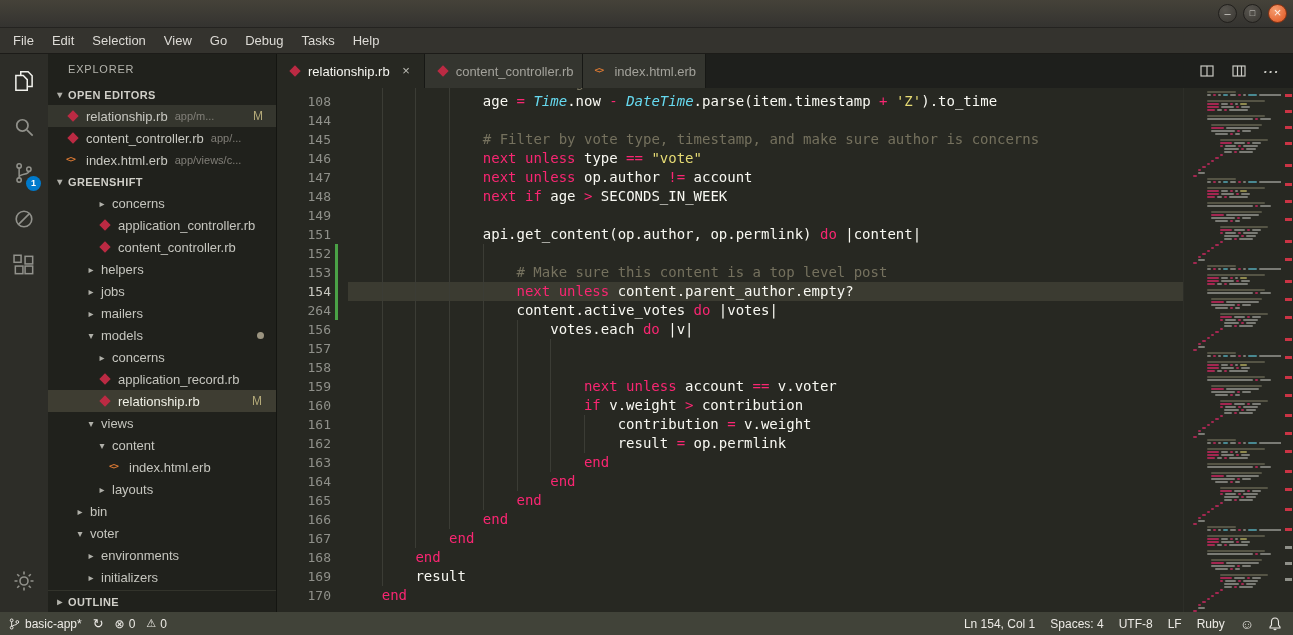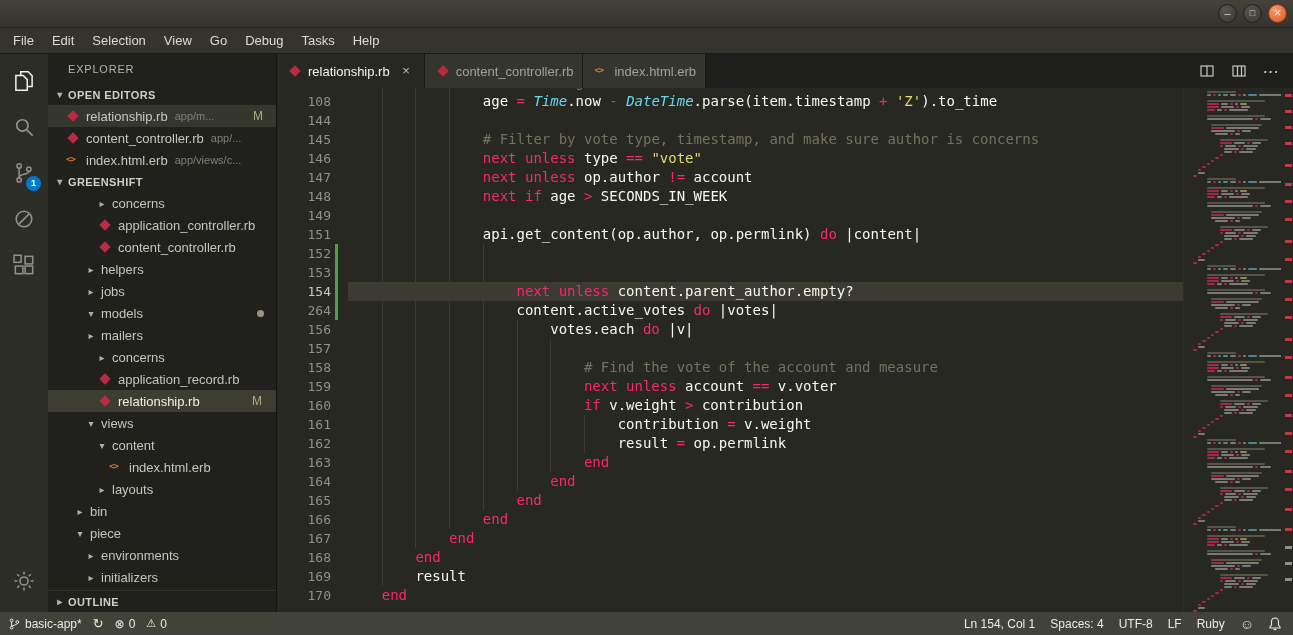--- a/index.html
+++ b/index.html
@@ -226,27 +226,27 @@
           </div>
           <div class="tree-item" style="padding-left: 35px;">
             <i class="chev right"></i>
             <span class="tree-name">helpers</span>
           </div>
           <div class="tree-item" style="padding-left: 35px;">
             <i class="chev right"></i>
             <span class="tree-name">jobs</span>
           </div>
           <div class="tree-item" style="padding-left: 35px;">
+            <i class="chev right"></i>
+            <span class="tree-name">mailers</span>
+          </div>
+          <div class="tree-item" style="padding-left: 35px;">
             <i class="chev down"></i>
             <span class="tree-name">models</span>
             <span class="dot"></span>
-          </div>
-          <div class="tree-item" style="padding-left: 35px;">
-            <i class="chev right"></i>
-            <span class="tree-name">mailers</span>
           </div>
           <div class="tree-item" style="padding-left: 46px;">
             <i class="chev right"></i>
             <span class="tree-name">concerns</span>
           </div>
           <div class="tree-item" style="padding-left: 50px;">
             <span class="fi ruby"></span>
             <span class="tree-name">application_record.rb</span>
           </div>
           <div class="tree-item selected" style="padding-left: 50px;">
@@ -269,21 +269,21 @@
           <div class="tree-item" style="padding-left: 46px;">
             <i class="chev right"></i>
             <span class="tree-name">layouts</span>
           </div>
           <div class="tree-item" style="padding-left: 24px;">
             <i class="chev right"></i>
             <span class="tree-name">bin</span>
           </div>
           <div class="tree-item" style="padding-left: 24px;">
             <i class="chev down"></i>
-            <span class="tree-name">piece</span>
+            <span class="tree-name">voter</span>
           </div>
           <div class="tree-item" style="padding-left: 35px;">
             <i class="chev right"></i>
             <span class="tree-name">environments</span>
           </div>
           <div class="tree-item" style="padding-left: 35px;">
             <i class="chev right"></i>
             <span class="tree-name">initializers</span>
           </div>
           <div class="tree-item" style="padding-left: 35px;"></div>
@@ -390,21 +390,21 @@
                 <span class="lnum">152</span>
                 <span class="git-ind"></span>
               </div>
               <div class="content"><span class="ig"></span><span class="ig b"></span><span class="ig b"></span><span class="ig b"></span><span class="ig b"></span></div>
             </div>
             <div class="line">
               <div class="gutter">
                 <span class="lnum">153</span>
                 <span class="git-ind"></span>
               </div>
-              <div class="content"><span class="ig"></span><span class="ig b"></span><span class="ig b"></span><span class="ig b"></span><span class="ig b"></span></div>
+              <div class="content"><span class="ig"></span><span class="ig b"></span><span class="ig b"></span><span class="ig b"></span><span class="ig b"></span><span class="tk tk-com"># Make sure this content is a top level post</span></div>
             </div>
             <div class="line current">
               <div class="gutter">
                 <span class="lnum">154</span>
                 <span class="git-ind"></span>
               </div>
               <div class="content"><span class="ig"></span><span class="ig b"></span><span class="ig b"></span><span class="ig b"></span><span class="ig b"></span><span class="tk tk-kw">next unless</span><span class="tk tk-pln"> content.parent_author.empty?</span></div>
             </div>
             <div class="line">
               <div class="gutter">
@@ -422,21 +422,21 @@
             <div class="line">
               <div class="gutter">
                 <span class="lnum">157</span>
               </div>
               <div class="content"><span class="ig"></span><span class="ig b"></span><span class="ig b"></span><span class="ig b"></span><span class="ig b"></span><span class="ig b"></span><span class="ig b"></span></div>
             </div>
             <div class="line">
               <div class="gutter">
                 <span class="lnum">158</span>
               </div>
-              <div class="content"><span class="ig"></span><span class="ig b"></span><span class="ig b"></span><span class="ig b"></span><span class="ig b"></span><span class="ig b"></span><span class="ig b"></span><span class="tk tk-com"># Find the vote of the account and measure</span></div>
+              <div class="content"><span class="ig"></span><span class="ig b"></span><span class="ig b"></span><span class="ig b"></span><span class="ig b"></span><span class="ig b"></span><span class="ig b"></span></div>
             </div>
             <div class="line">
               <div class="gutter">
                 <span class="lnum">159</span>
               </div>
               <div class="content"><span class="ig"></span><span class="ig b"></span><span class="ig b"></span><span class="ig b"></span><span class="ig b"></span><span class="ig b"></span><span class="ig b"></span><span class="tk tk-kw">next unless</span><span class="tk tk-pln"> account </span><span class="tk tk-kw">==</span><span class="tk tk-pln"> v.voter</span></div>
             </div>
             <div class="line">
               <div class="gutter">
                 <span class="lnum">160</span>

